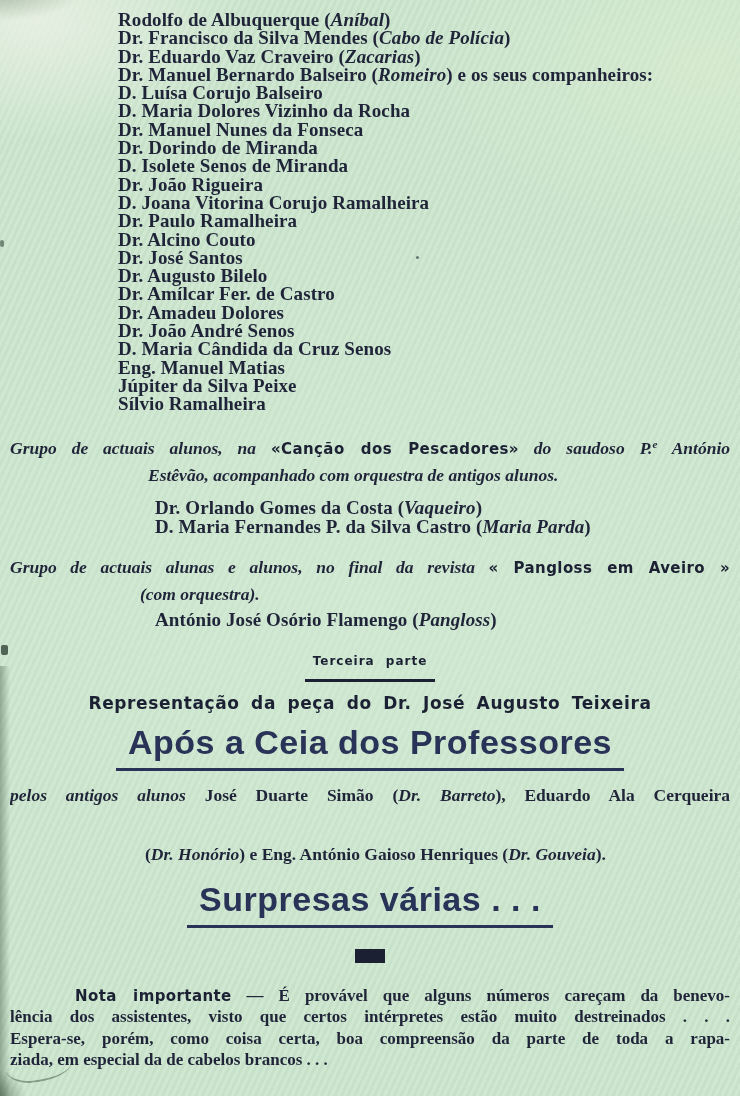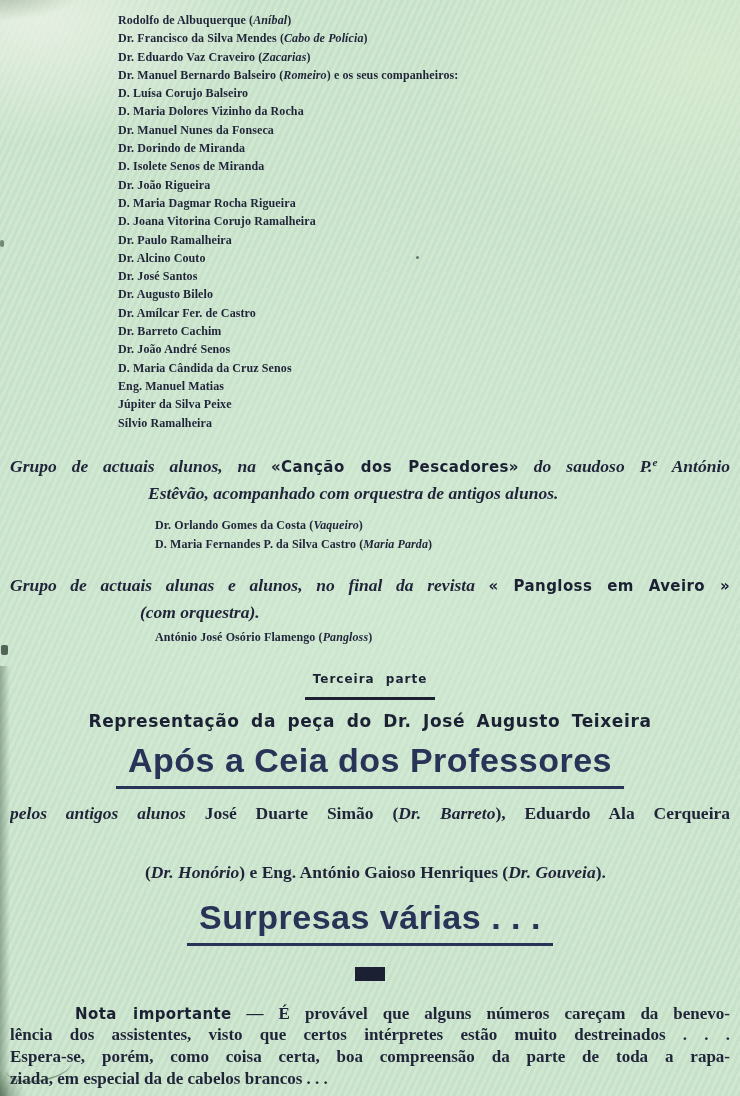--- a/index.html
+++ b/index.html
@@ -15,21 +15,21 @@
       radial-gradient(ellipse 130px 46px at -1% -1%, rgba(120,140,115,0.55), rgba(120,140,115,0) 70%),
       radial-gradient(ellipse 300px 170px at 5% 2%, rgba(234,241,229,0.85), rgba(234,241,229,0) 70%),
       radial-gradient(ellipse 420px 260px at 95% 6%, rgba(221,238,209,0.55), rgba(221,238,209,0) 65%),
       radial-gradient(ellipse 600px 500px at 50% 55%, rgba(213,236,215,0.5), rgba(213,236,215,0) 80%),
       repeating-linear-gradient(115deg, rgba(255,255,255,0.05) 0 3px, rgba(90,125,92,0.05) 3px 6px),
       #cde6cf;
   }
   .inner { padding:0 10px; }
 
   
-  .cast-list { font-size:12px; font-weight:600; line-height:18.3px; letter-spacing:0.1px; }
+  .cast-list { font-size:19px; font-weight:600; line-height:18.3px; letter-spacing:0.1px; }
   .cast-list .cast-row { white-space:nowrap; }
   .cast-main { margin:11px 0 0 108px; }
   .cast-sub  { margin-left:145px; line-height:19px; }
   .cast-duo  { margin-top:9px; }
   .cast-solo { margin-top:2px; }
 
   
   .para { font-size:17.5px; font-weight:600; }
   .pline { height:27px; line-height:27px; overflow:hidden; }
   .jline { text-align:justify; }
@@ -112,28 +112,27 @@
         <div class="cast-row"><span>Rodolfo de Albuquerque</span> (<em class="seg-i">Aníbal</em>)</div>
         <div class="cast-row"><span>Dr. Francisco da Silva Mendes</span> (<em class="seg-i">Cabo de Polícia</em>)</div>
         <div class="cast-row"><span>Dr. Eduardo Vaz Craveiro</span> (<em class="seg-i">Zacarias</em>)</div>
         <div class="cast-row"><span>Dr. Manuel Bernardo Balseiro</span> (<em class="seg-i">Romeiro</em>)<span> e os seus companheiros:</span></div>
         <div class="cast-row"><span>D. Luísa Corujo Balseiro</span></div>
         <div class="cast-row"><span>D. Maria Dolores Vizinho da Rocha</span></div>
         <div class="cast-row"><span>Dr. Manuel Nunes da Fonseca</span></div>
         <div class="cast-row"><span>Dr. Dorindo de Miranda</span></div>
         <div class="cast-row"><span>D. Isolete Senos de Miranda</span></div>
         <div class="cast-row"><span>Dr. João Rigueira</span></div>
-        <div class="cast-row"><span>D. Maria Dagmar Rocha Rigueira</span></div>
         <div class="cast-row"><span>D. Joana Vitorina Corujo Ramalheira</span></div>
         <div class="cast-row"><span>Dr. Paulo Ramalheira</span></div>
         <div class="cast-row"><span>Dr. Alcino Couto</span></div>
         <div class="cast-row"><span>Dr. José Santos</span></div>
         <div class="cast-row"><span>Dr. Augusto Bilelo</span></div>
         <div class="cast-row"><span>Dr. Amílcar Fer. de Castro</span></div>
-        <div class="cast-row"><span>Dr. Barreto Cachim</span></div>
+        <div class="cast-row"><span>Dr. Amadeu Dolores</span></div>
         <div class="cast-row"><span>Dr. João André Senos</span></div>
         <div class="cast-row"><span>D. Maria Cândida da Cruz Senos</span></div>
         <div class="cast-row"><span>Eng. Manuel Matias</span></div>
         <div class="cast-row"><span>Júpiter da Silva Peixe</span></div>
         <div class="cast-row"><span>Sílvio Ramalheira</span></div>
       </div>
 
     <div class="para p1">
       <div class="pline jline"><em class="seg-i">Grupo de actuais alunos, na </em><span class="seg-b">«Canção dos Pescadores»</span><em class="seg-i"> do saudoso P.</em><sup class="seg-sup">e</sup><em class="seg-i"> António</em></div>
       <div class="pline hang1"><em class="seg-i">Estêvão, acompanhado com orquestra de antigos alunos.</em></div>

